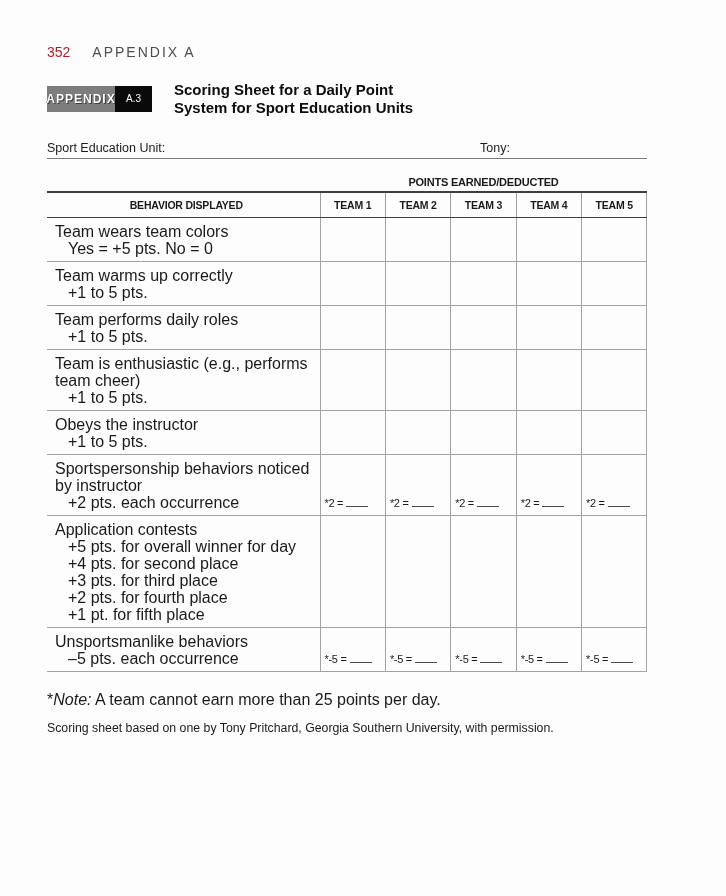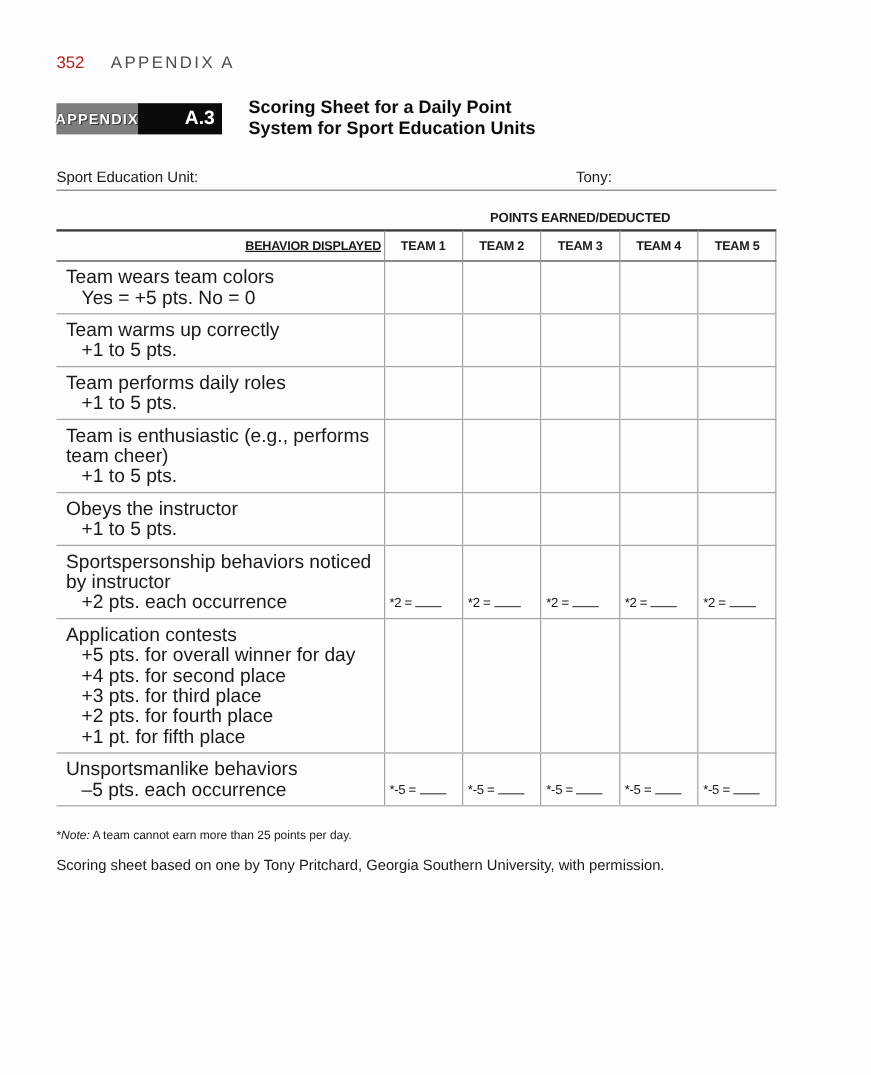--- a/index.html
+++ b/index.html
@@ -23,21 +23,21 @@
   
   .appendix-block { margin-top:21px; display:flex; align-items:center; }
   .badge { display:flex; height:26px; flex:0 0 auto; }
   .badge-label {
     width:68px; display:flex; align-items:center; justify-content:center;
     font-size:12px; font-weight:bold; letter-spacing:1px; color:#fff;
     text-shadow:1px 1px 0 #3c3c3c, -0.5px -0.5px 0 #5a5a5a;
   }
   .badge-num {
     width:37px; display:flex; align-items:center; justify-content:center;
-    font-size:16px; font-weight:bold; color:#fff;padding-left:33px;
+    font-size:10px; font-weight:normal; color:#fff;
   }
   .title { margin-left:22px; font-size:15px; font-weight:bold; line-height:17.5px; color:#0d0d0d; }
 
   
   .fill-line {
     position:relative; margin-top:25px; height:17px;
     border-bottom:1.5px solid #7a7a7a;
     font-size:12.5px;
   }
   .fill-line .date { position:absolute; left:433px; top:0; }
@@ -52,40 +52,40 @@
   
   table.score { width:600px; border-collapse:collapse; table-layout:fixed; }
   col.behavior-col { width:273px; }
   col.team-col { width:65.4px; }
   thead th {
     border-top:2px solid #3f3f3f;
     border-bottom:1.5px solid #3f3f3f;
     font-size:10.5px; font-weight:bold; letter-spacing:-0.2px;
     padding:6px 2px; text-align:center;
   }
-  thead th.behavior { text-align:right; padding-left:8px;text-decoration:underline; }
+  thead th.behavior { text-align:center; padding-left:8px; }
   thead th.team { border-left:1px solid #9e9e9e; }
   thead th.team:last-child { border-right:1px solid #9e9e9e; }
   tbody td { border-bottom:1px solid #a3a3a3; vertical-align:top; }
   tbody td.behavior { padding:5px 6px 4px 8px; font-size:16px; line-height:17px; }
   tbody td.team {
     border-left:1px solid #a3a3a3;
     vertical-align:bottom; font-size:11px;
     padding:2px 1px 6px 4px; white-space:nowrap;
   }
   tbody td.team:last-child { border-right:1px solid #a3a3a3; }
   .line.sub { padding-left:13px; }
   .cell-label { letter-spacing:-0.3px; }
   .blank {
     display:inline-block; width:22px; height:9px; margin-left:3px;
     border-bottom:1.4px solid #4a4a4a;
   }
 
   
-  .note { margin:19px 0 0 0; font-size:10px; }
+  .note { margin:19px 0 0 0; font-size:16px; }
   .note .it { font-style:italic; }
   .credit { margin:12px 0 0 0; font-size:12.3px; }
 </style>
 </head>
 <body>
 
 <div class="page">
   <div class="content">
 
     <div class="running-head">

